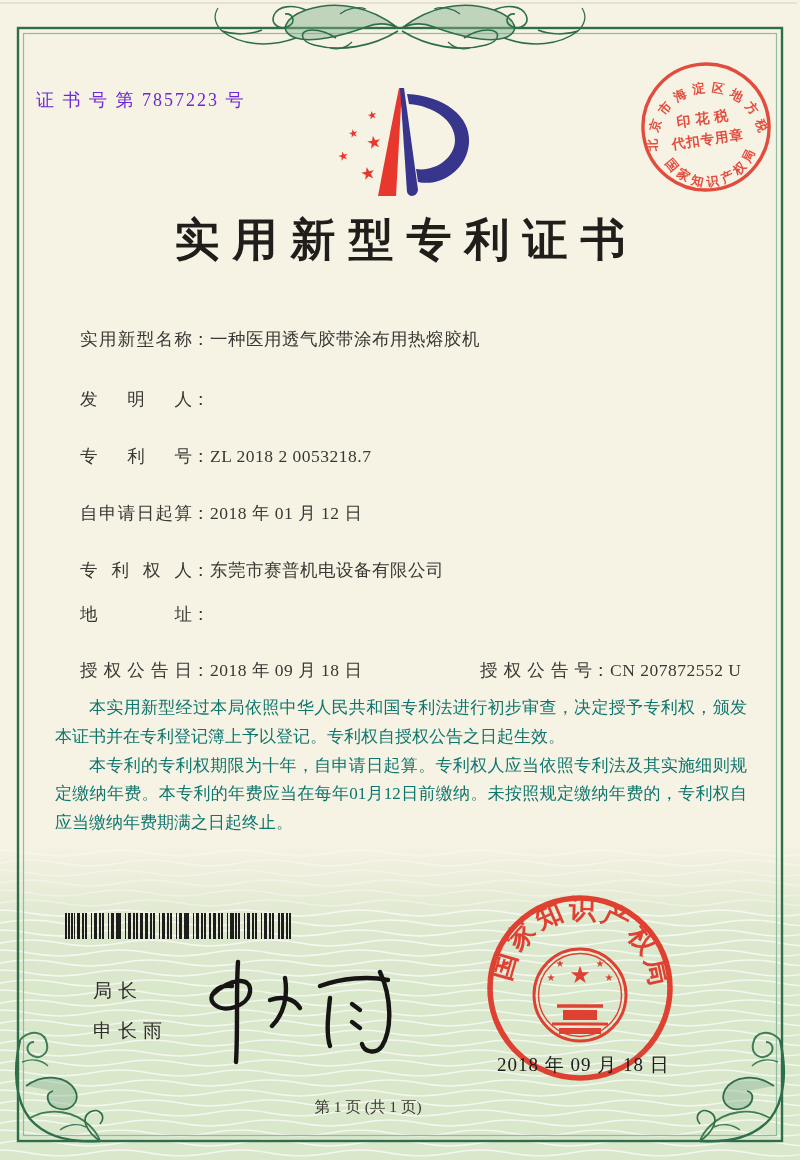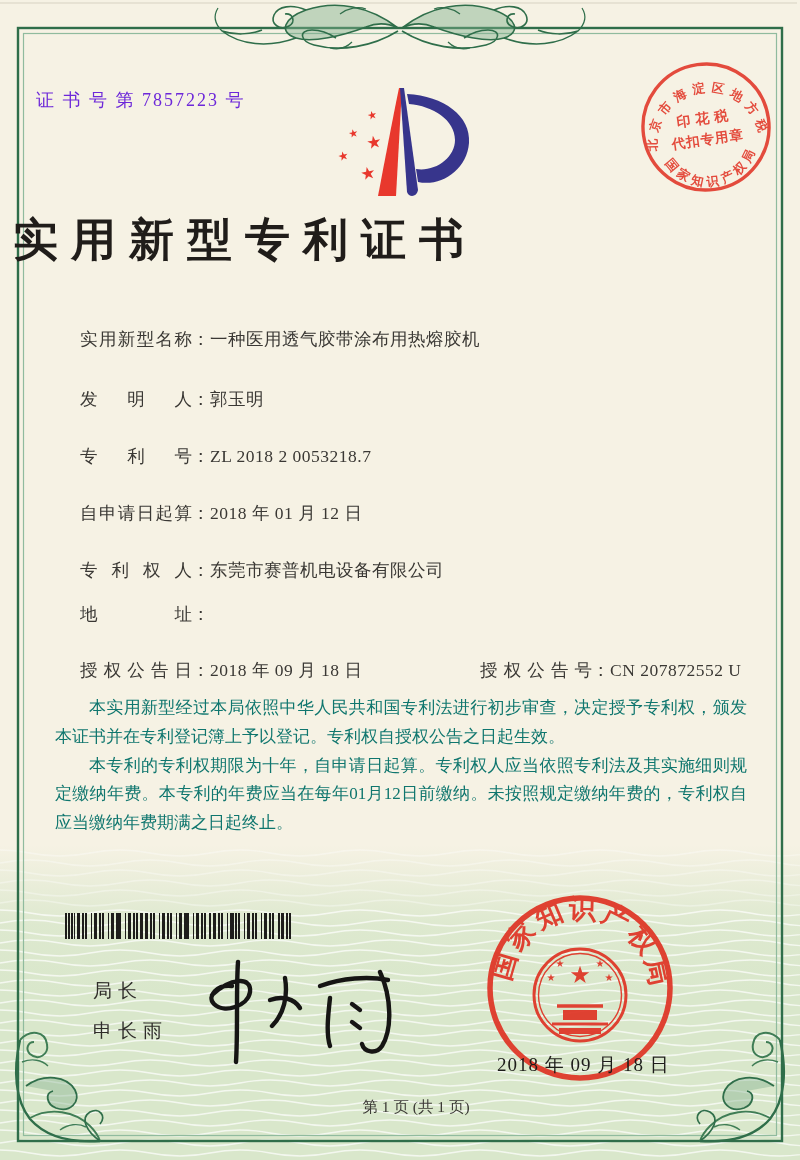--- a/index.html
+++ b/index.html
@@ -10,21 +10,21 @@
     color:#3a3834;
   }
   .abs{position:absolute;}
   
   .green-zone{left:0;top:845px;width:800px;height:315px;
     background:linear-gradient(to bottom, rgba(217,231,203,0) 0px, rgba(217,231,203,.85) 80px, #d9e7cb 150px);}
   .wave-svg{left:0;top:845px;}
   
   .cert-no{left:36px;top:88px;font-size:18px;letter-spacing:2px;color:#6d28d9;}
   
-  .title{left:0;top:210px;width:800px;font-size:45px;font-weight:700;
+  .title{left:0;top:210px;width:800px;text-align:center;font-size:45px;font-weight:700;
     letter-spacing:13px;color:#201d1a;text-indent:13px;}
   
   .fields{left:55px;top:0;width:692px;height:1160px;pointer-events:none;}
   .frow{position:absolute;left:0;display:flex;font-size:17.5px;line-height:27px;width:692px;}
   .lbl{display:inline-block;width:112px;text-align:justify;text-align-last:justify;flex:0 0 112px;margin-left:25px;}
   .colon{flex:0 0 18px;}
   .val{flex:1 1 auto;letter-spacing:.5px;}
   .frow-half{width:345px;}
   
   .paras{left:55px;top:694px;width:692px;font-size:17px;line-height:28.8px;text-align:justify;color:#0f766e;}
@@ -34,21 +34,21 @@
     background:
       repeating-linear-gradient(90deg,#1e1d1b 0 2px,rgba(0,0,0,0) 2px 3px,#1e1d1b 3px 5px,rgba(0,0,0,0) 5px 9px,#1e1d1b 9px 10px,rgba(0,0,0,0) 10px 12px,#1e1d1b 12px 15px,rgba(0,0,0,0) 15px 17px),
       repeating-linear-gradient(90deg,rgba(0,0,0,0) 0 6px,#1e1d1b 6px 8px,rgba(0,0,0,0) 8px 23px);
   }
   
   .officer-title{left:93px;top:978px;font-size:19px;letter-spacing:6px;color:#2e2c29;text-align:center;}
   .officer-name{left:93px;top:1018px;font-size:19px;letter-spacing:6px;color:#2e2c29;}
   
   .seal-date{left:497px;top:1052px;font-size:19px;letter-spacing:1px;color:#1d1c1a;z-index:6;}
   
-  .footer{left:0;top:1097px;width:736px;text-align:center;font-size:15.5px;color:#3b3935;margin-left:48px;}
+  .footer{left:0;top:1097px;width:736px;text-align:center;font-size:15.5px;color:#3b3935;}
   .z2{z-index:2}.z3{z-index:3}.z4{z-index:4}
 </style>
 </head>
 <body>
 
 <div class="page">
 
   <div class="abs green-zone"></div>
   <svg class="abs wave-svg" width="800" height="315">
     <defs>
@@ -160,21 +160,20 @@
 
   <div class="abs fields z3">
     <div class="frow" style="top:326px">
       <span class="lbl">实用新型名称</span>
         <span class="colon">：</span>
         <span class="val">一种医用透气胶带涂布用热熔胶机</span>
     </div>
     <div class="frow" style="top:386px">
       <span class="lbl">发明人</span>
         <span class="colon">：</span>
-        <span class="val">郭玉明</span>
     </div>
     <div class="frow" style="top:443px">
       <span class="lbl">专利号</span>
         <span class="colon">：</span>
         <span class="val">ZL 2018 2 0053218.7</span>
     </div>
     <div class="frow" style="top:500px">
       <span class="lbl">自申请日起算</span>
         <span class="colon">：</span>
         <span class="val">2018 年 01 月 12 日</span>

